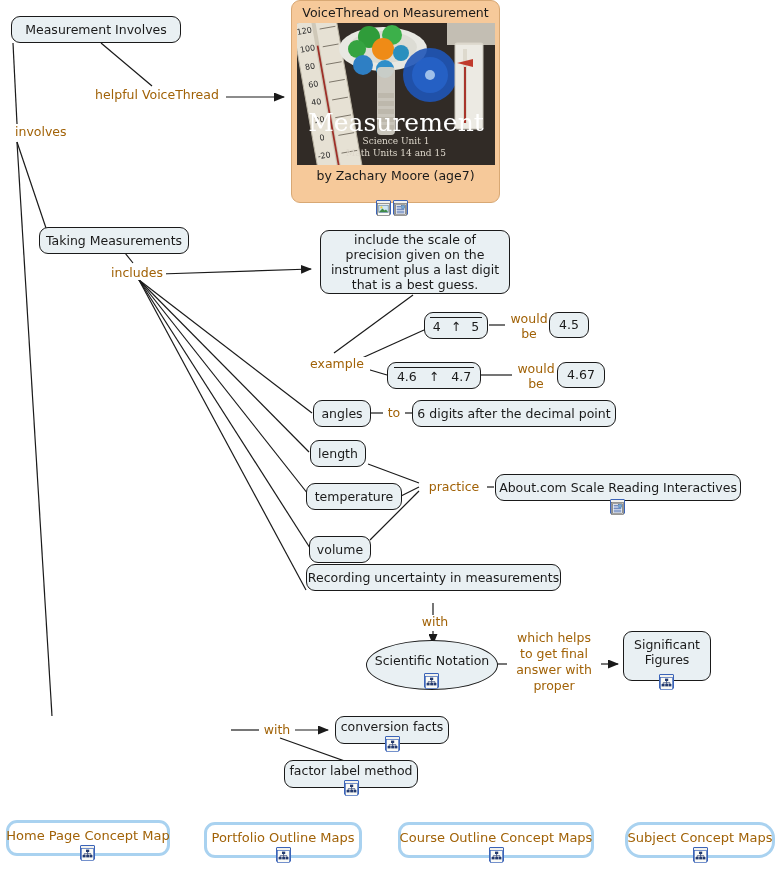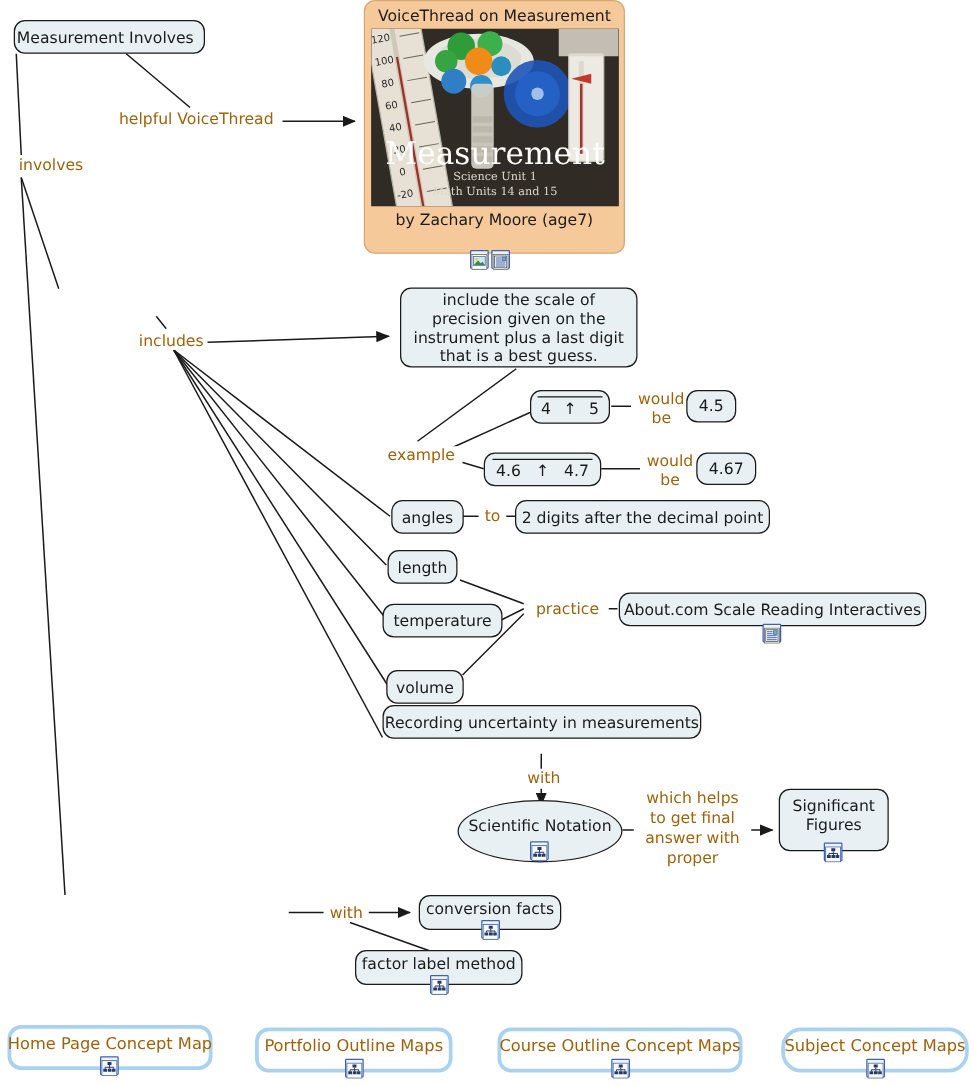--- a/index.html
+++ b/index.html
@@ -194,21 +194,21 @@
       <path d="M498,664 L512,664"></path>
       <path d="M595,664 L618,664" marker-end="url(#arrow)"></path>
 
       <path d="M231,730 L259,730"></path>
       <path d="M291,730 L328,730" marker-end="url(#arrow)"></path>
 
       <path d="M280,738 L384,775"></path>
     </g>
   </svg>
 
-  <div class="node" style="left:11px; top:16px; width:153px; height:27px;justify-content:flex-end;">
+  <div class="node" style="left:11px; top:16px; width:170px; height:27px;">
     <span>Measurement Involves</span>
   </div>
 
   <div class="elabel" style="left:88px; top:88px; width:134px;">helpful VoiceThread</div>
 
   <div class="elabel" style="left:13px; top:125px; width:58px; text-align:left;">involves</div>
 
   <div id="vt-card">
     <div id="vt-title">VoiceThread on Measurement</div>
     <div id="vt-photo">
@@ -297,20 +297,23 @@
             <path d="M2.6,5 L7,5"></path>
           <path d="M2.6,6.6 L10.4,6.6"></path>
             <path d="M2.6,8.2 L10.4,8.2"></path>
           <path d="M2.6,9.8 L10.4,9.8"></path>
         </g>
         <rect x="7.6" y="2.6" width="3" height="3" fill="#6fa8d8" stroke="#2f5d93" stroke-width="0.5"></rect>
       </svg>
     </span>
   </div>
 
+  <div class="node" style="left:39px; top:227px; width:150px; height:27px;">
+    <span>Taking Measurements</span>
+  </div>
 
   <div class="elabel" style="left:108px; top:266px; width:54px;">includes</div>
 
   <div class="node multiline" style="left:320px; top:230px; width:190px; height:64px; padding:4px 8px;">
     <span>include the scale of precision given on the instrument plus a last digit that is a best guess.</span>
   </div>
 
   <div class="elabel" style="left:304px; top:357px; width:62px;">example</div>
 
   <div class="node" style="left:424px; top:312px; width:64px; height:27px; padding:0;">
@@ -335,21 +338,21 @@
   <div class="elabel wrap" style="left:512px; top:361px; width:44px; line-height:15px;">would be</div>
   <div class="node" style="left:557px; top:362px; width:48px; height:26px;">
     <span>4.67</span>
   </div>
 
   <div class="node" style="left:313px; top:400px; width:58px; height:27px;">
     <span>angles</span>
   </div>
   <div class="elabel" style="left:383px; top:406px; width:18px;">to</div>
   <div class="node" style="left:412px; top:400px; width:204px; height:27px;">
-    <span>2 digits after the decimal point</span>
+    <span>6 digits after the decimal point</span>
   </div>
 
   <div class="node" style="left:310px; top:440px; width:56px; height:27px;">
     <span>length</span>
   </div>
   <div class="node" style="left:306px; top:483px; width:96px; height:27px;">
     <span>temperature</span>
   </div>
   <div class="node" style="left:309px; top:536px; width:62px; height:27px;">
     <span>volume</span>

